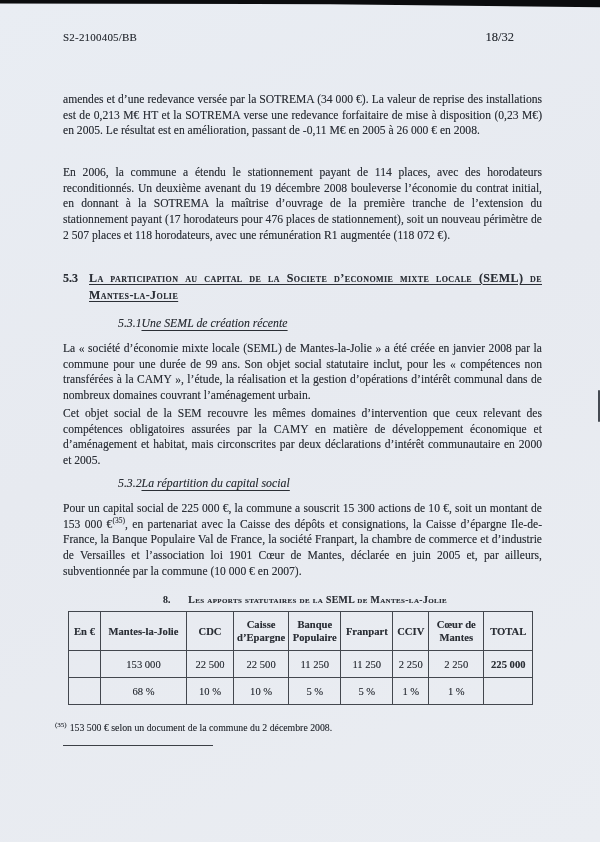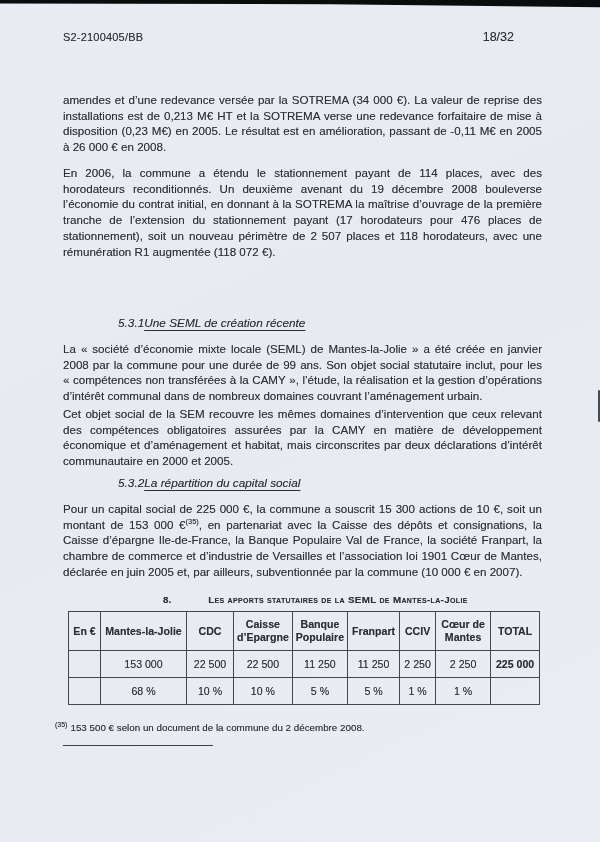--- a/index.html
+++ b/index.html
@@ -1,19 +1,19 @@
 <!DOCTYPE html>
 <html lang="fr"><head>
 <meta charset="utf-8">
 <style>
   html,body{margin:0;padding:0;background:#e8ebf1;}
   .page{
     position:relative;width:600px;height:842px;overflow:hidden;
     background:linear-gradient(155deg,#e9edf3 0%,#e7eaf0 45%,#eaedf2 100%);
-    font-family:Liberation Sans, sans-serif;
+    font-family:Liberation Serif, serif;
     color:#2b2f36;
     text-shadow:0 0 .4px rgba(43,47,54,.45);
   }
   .scan-top{
     position:absolute;top:0;left:0;width:100%;height:8px;background:#0b0c0e;
     clip-path:polygon(0 0,100% 0,100% 92%,55% 52%,0 44%);
   }
   .scan-right{position:absolute;right:0;top:390px;width:2px;height:32px;background:#454a52;border-radius:1px;}
   .block{position:absolute;left:63px;width:479px;}
   .doc-header{top:30px;display:flex;justify-content:space-between;align-items:baseline;}
@@ -26,21 +26,21 @@
   .h53 .title{
     flex:1;font-variant:small-caps;letter-spacing:.4px;text-align:justify;
     text-decoration:underline;text-underline-offset:2px;text-decoration-thickness:1px;
   }
   .subheading{position:absolute;left:118px;font-style:italic;font-size:11.8px;white-space:nowrap;}
   .h531{top:316px;}
   .h532{top:476px;}
   .subheading .num{}
   .subheading .title{text-decoration:underline;text-underline-offset:2.5px;text-decoration-thickness:1px;}
   .caption{position:absolute;top:594px;left:163px;display:flex;gap:18px;font-weight:bold;font-size:9.8px;}
-  .caption .cap-text{font-variant:small-caps;letter-spacing:.35px;margin-left:19px;}
+  .caption .cap-text{font-variant:small-caps;letter-spacing:.35px;}
   table.stat-table{position:absolute;top:611px;left:68px;border-collapse:collapse;font-size:10.6px;table-layout:fixed;padding-left:37px;}
   .stat-table th,.stat-table td{border:1px solid #43474e;text-align:center;vertical-align:middle;padding:1px 3px;overflow:hidden;}
   .stat-table th{font-weight:bold;height:36px;line-height:13px;}
   .stat-table td{height:24px;}
   .stat-table .total-col{font-weight:bold;}
   .footnote-rule{position:absolute;top:745px;left:63px;width:150px;border-top:1.2px solid #3c4046;}
   .footnote{position:absolute;top:721px;left:55px;width:420px;font-size:9.8px;line-height:13px;}
   .footnote sup{font-size:7px;line-height:0;vertical-align:super;margin-right:3px;}
 </style>
 </head>
@@ -52,20 +52,24 @@
 
   <div class="block doc-header">
     <span class="doc-ref">S2-2100405/BB</span>
     <span class="page-num">18/32</span>
   </div>
 
   <p class="block body-text" style="top:92px">amendes et d’une redevance versée par la SOTREMA (34&nbsp;000&nbsp;€). La valeur de reprise des installations est de 0,213&nbsp;M€&nbsp;HT et la SOTREMA verse une redevance forfaitaire de mise à disposition (0,23&nbsp;M€) en 2005. Le résultat est en amélioration, passant de -0,11&nbsp;M€ en 2005 à 26&nbsp;000&nbsp;€ en 2008.</p>
 
   <p class="block body-text" style="top:165px">En 2006, la commune a étendu le stationnement payant de 114&nbsp;places, avec des horodateurs reconditionnés. Un deuxième avenant du 19 décembre 2008 bouleverse l’économie du contrat initial, en donnant à la SOTREMA la maîtrise d’ouvrage de la première tranche de l’extension du stationnement payant (17 horodateurs pour 476&nbsp;places de stationnement), soit un nouveau périmètre de 2&nbsp;507&nbsp;places et 118&nbsp;horodateurs, avec une rémunération R1 augmentée (118&nbsp;072&nbsp;€).</p>
 
+  <div class="block h53">
+    <span class="num">5.3</span>
+    <span class="title">La participation au capital de la Societe d’economie mixte locale (SEML) de Mantes-la-Jolie</span>
+  </div>
 
   <div class="subheading h531">
     <span class="num">5.3.1</span><span class="title">Une SEML de création récente</span>
   </div>
 
   <p class="block body-text" style="top:341px">La «&nbsp;société d’économie mixte locale (SEML) de Mantes-la-Jolie&nbsp;» a été créée en janvier 2008 par la commune pour une durée de 99&nbsp;ans. Son objet social statutaire inclut, pour les «&nbsp;compétences non transférées à la CAMY&nbsp;», l’étude, la réalisation et la gestion d’opérations d’intérêt communal dans de nombreux domaines couvrant l’aménagement urbain.</p>
 
   <p class="block body-text" style="top:406px">Cet objet social de la SEM recouvre les mêmes domaines d’intervention que ceux relevant des compétences obligatoires assurées par la CAMY en matière de développement économique et d’aménagement et habitat, mais circonscrites par deux déclarations d’intérêt communautaire en 2000 et 2005.</p>
 
   <div class="subheading h532">

